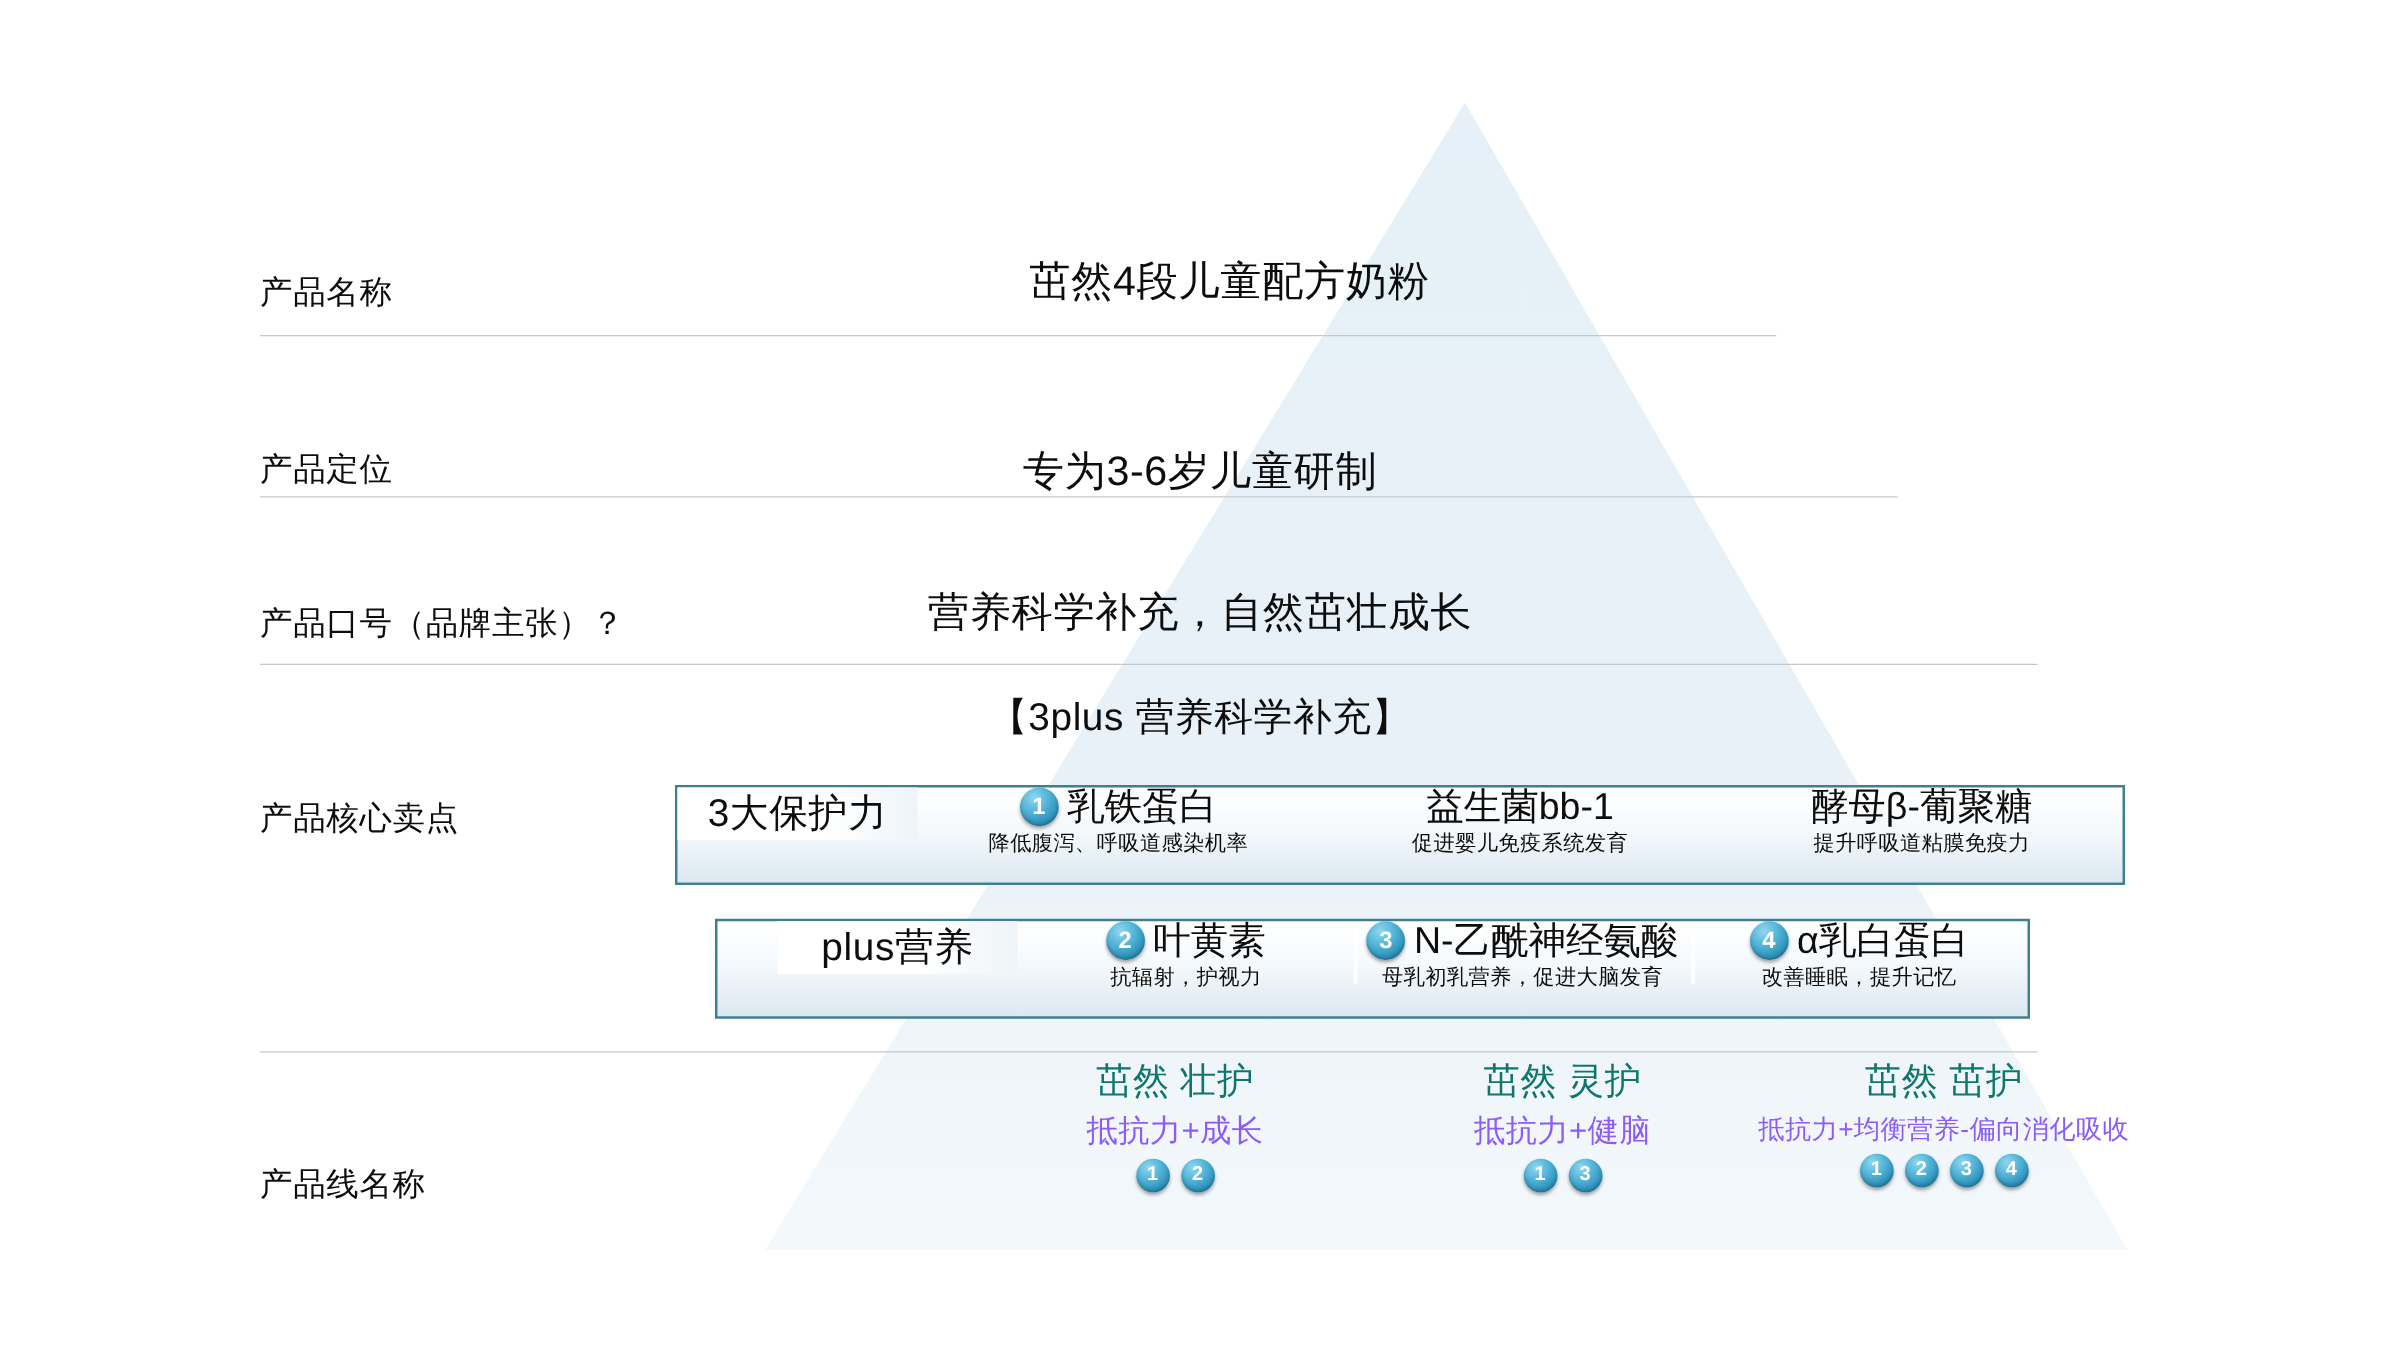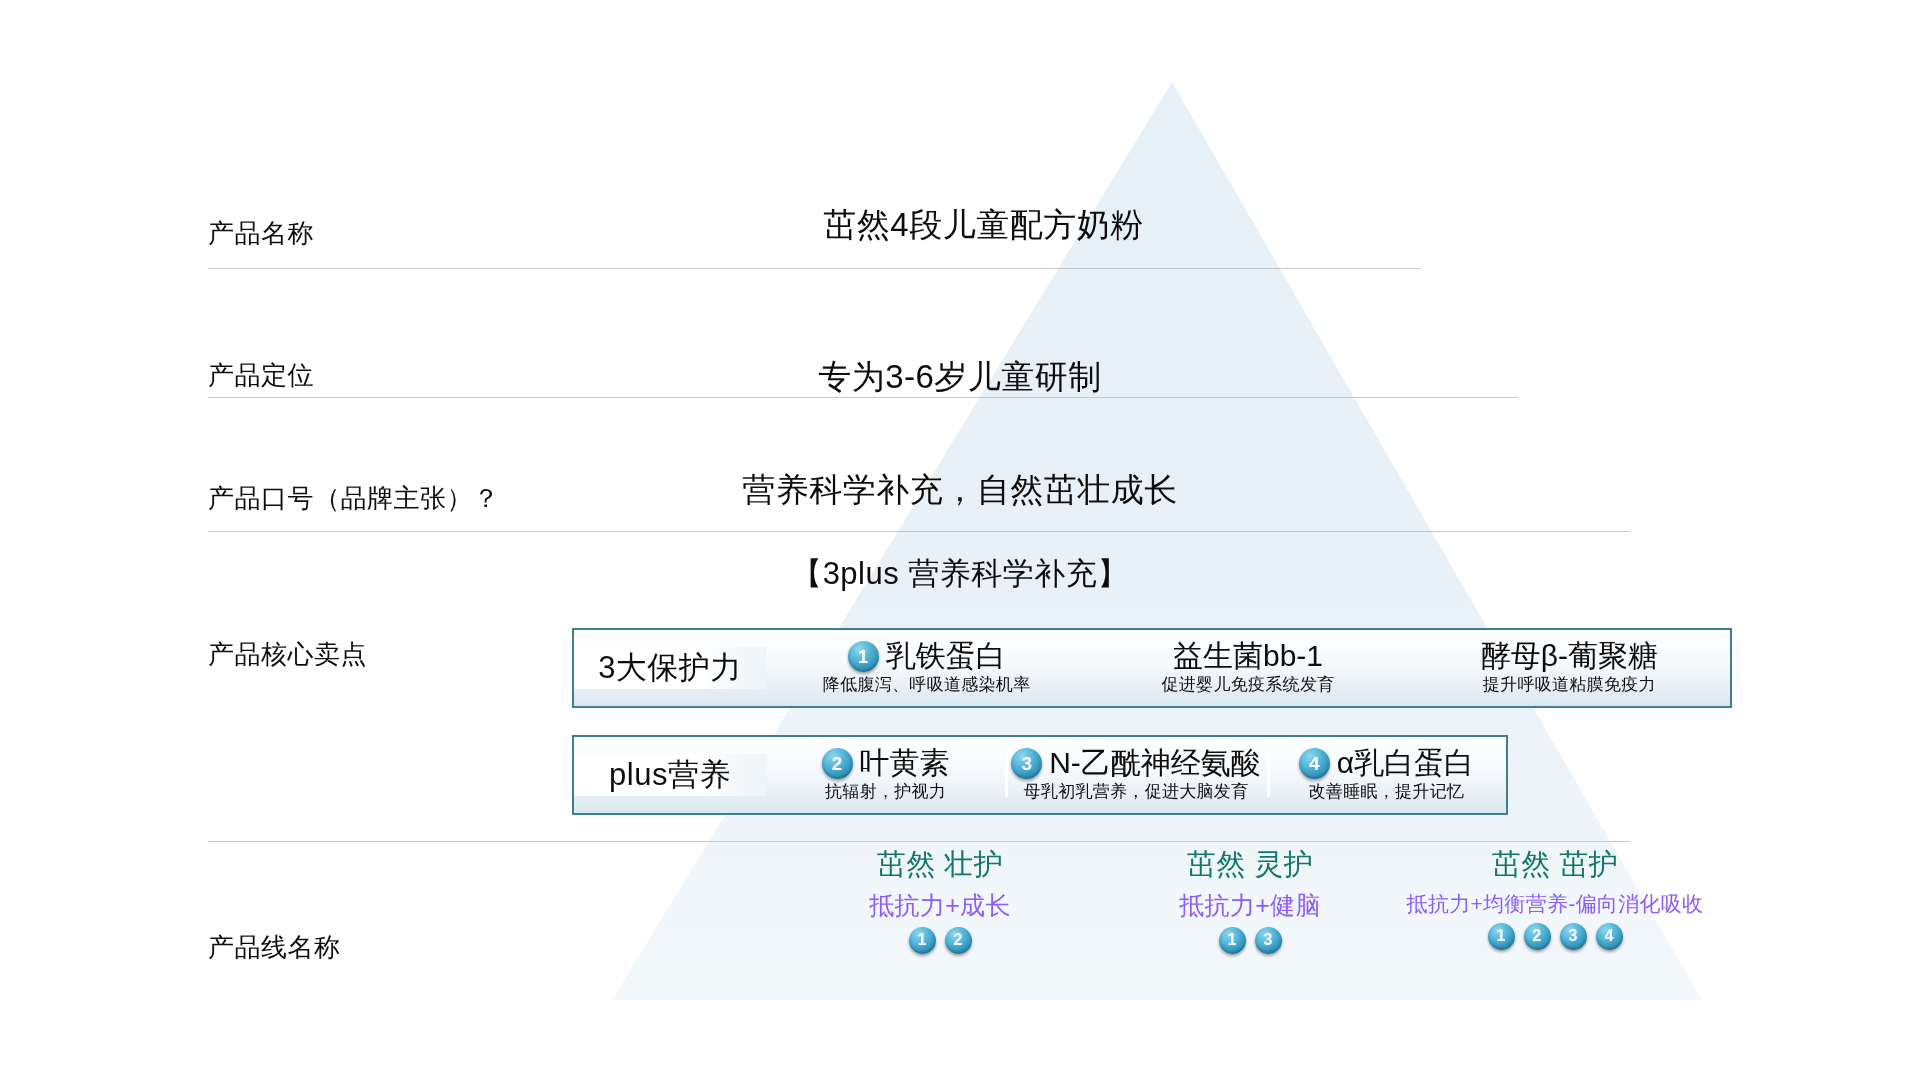--- a/index.html
+++ b/index.html
@@ -64,26 +64,25 @@
     color: #0d0d0d;
     letter-spacing: 0.5px;
   }
 
   
   .feature-band {
     position: absolute;
     box-sizing: border-box;
     border: 2px solid #3f7f93;
     display: flex;
-    align-items: center;
+    align-items: flex-start;
     background: linear-gradient(180deg,#ffffff 0%,#f5f9fc 45%,#dce8f0 100%);
-    margin-left: 32px;
   }
   #band-protect { left: 540px; top: 628px; width: 1160px; height: 80px; }
-  #band-plus    { left: 540px; top: 735px; width: 936px; height: 80px; }
+  #band-plus    { left: 572px; top: 735px; width: 1052px; height: 80px; padding-left: 48px; }
 
   .band-title {
     display: flex;
     align-items: center;
     justify-content: center;
     font-size: 31px;
     color: #0d0d0d;
     background: #ffffff;
     flex: 0 0 192px;
     letter-spacing: 0.5px;

